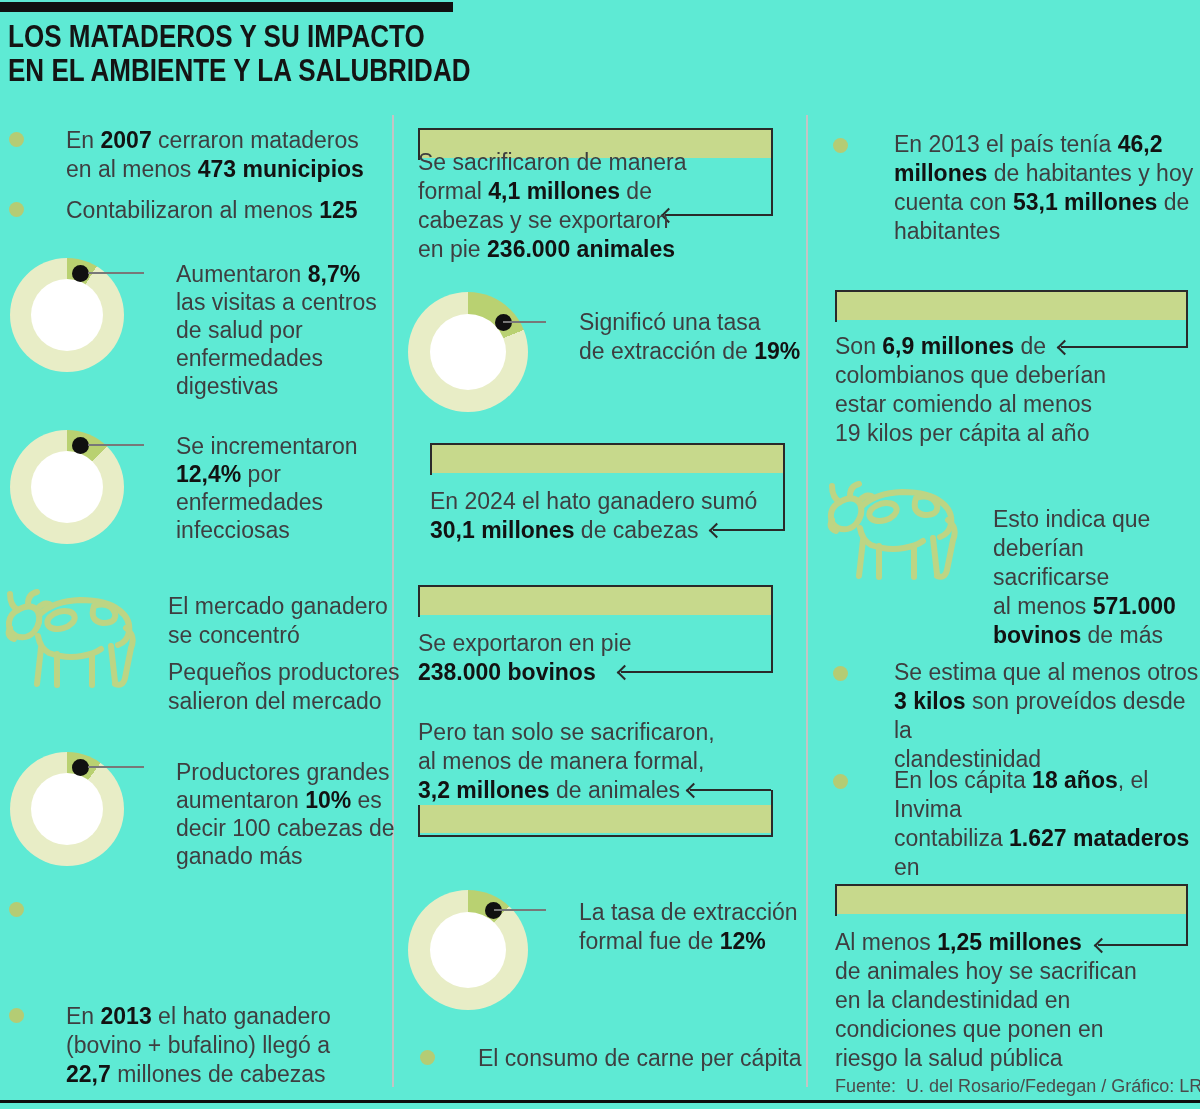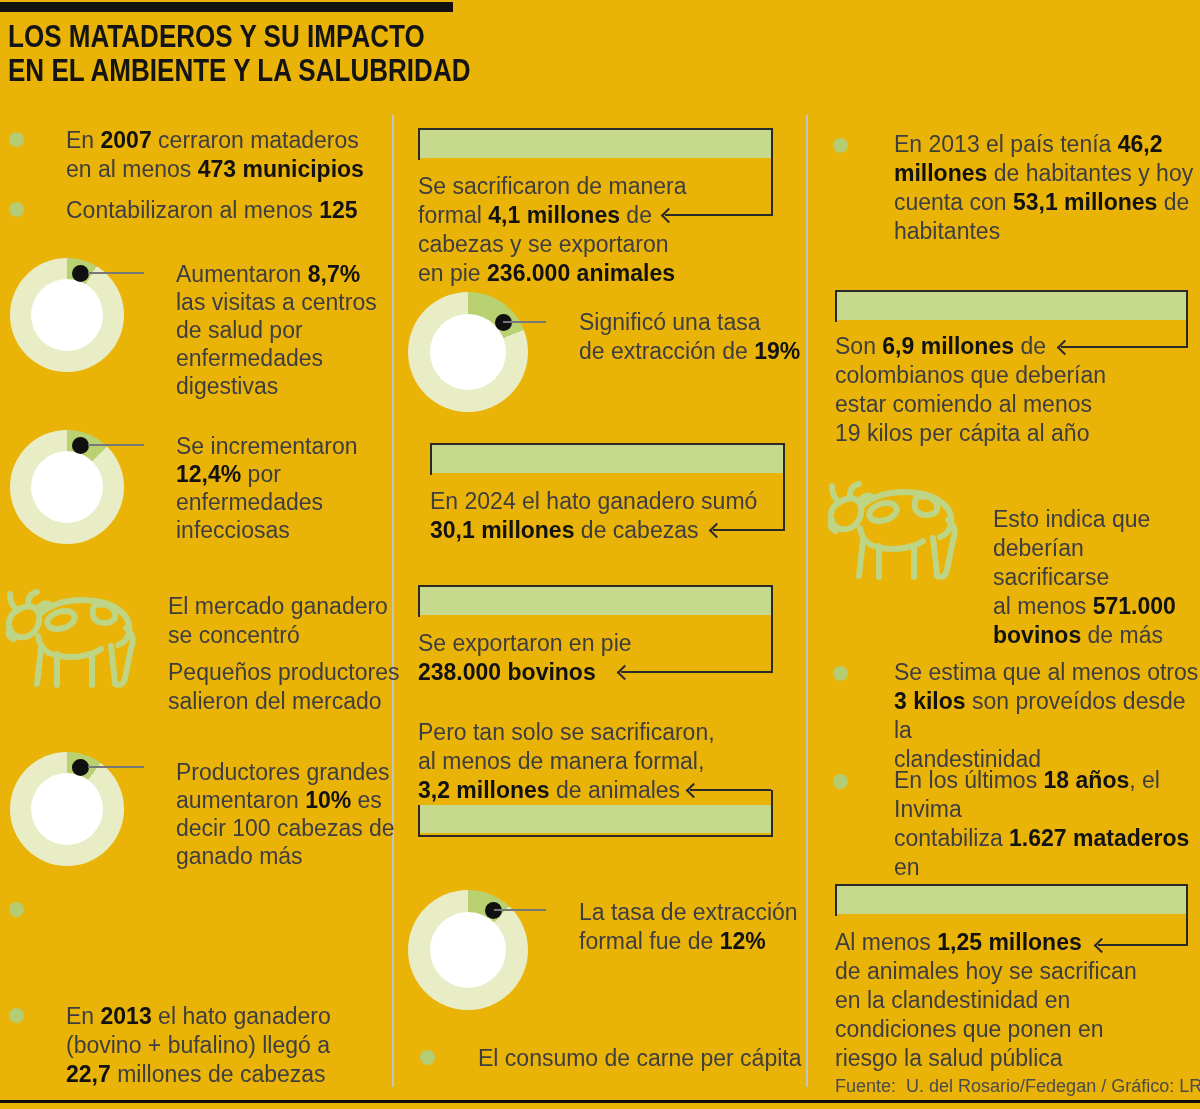--- a/index.html
+++ b/index.html
@@ -1,16 +1,16 @@
 <!DOCTYPE html>
 <html><head>
 <meta charset="utf-8">
 <style>
   html,body{margin:0;padding:0;background:#ffffff;}
-  #stage{position:relative;width:1200px;height:1109px;background:#eab308;overflow:hidden;
+  #stage{position:relative;width:1200px;height:1109px;background:#5eead4;overflow:hidden;
          font-family:"Liberation Sans","DejaVu Sans",sans-serif;}
   
   #accent{position:absolute;left:0;top:2px;width:453px;height:10px;background:#111111;}
   #title{position:absolute;left:8px;top:20px;font-size:31px;line-height:34px;font-weight:700;
          color:#141414;white-space:pre-line;transform:scaleX(0.84);transform-origin:0 0;}
   
   .vdiv{position:absolute;top:115px;width:2px;height:972px;background:#c4c4c4;}
   #bottomrule{position:absolute;left:0;top:1100px;width:1200px;height:3px;background:#0d0d0d;}
   
   .t{position:absolute;font-size:23px;line-height:29px;color:#3e3e40;white-space:pre-line;margin-left:28px;}
@@ -121,21 +121,21 @@
 </span><span class="bseg">22,7</span><span> millones de cabezas</span></div>
 
   <div class="block" style="left:418px;top:128px;width:355px">
     <div class="hl" style="top:0"></div>
     <div class="tick" style="top:0;height:32px"></div>
     <div class="bar" style="top:2px;height:28px"></div>
     <div class="vline" style="top:0;height:88px"></div>
     <div class="aline" style="top:86px;width:106px">
         <i class="ahead"></i>
       </div>
-    <div class="btxt" style="padding-top:44px"><span>Se sacrificaron de manera
+    <div class="btxt" style="padding-top:20px"><span>Se sacrificaron de manera
 formal </span><span class="bseg">4,1 millones</span><span> de
 cabezas y se exportaron
 en pie </span><span class="bseg">236.000 animales</span></div>
   </div>
 
   <div class="donut" style="left: 408px; top: 292px; width: 120px; height: 120px; background: conic-gradient(rgb(185, 209, 113) 0deg, rgb(185, 209, 113) 19%, rgb(232, 237, 198) 19%, rgb(232, 237, 198) 100%);">
     <div class="hole"></div>
   </div>
   <div class="cdot" style="left:495px;top:314px"></div>
   <div class="leader" style="left:503px;top:321px;width:43px"></div>
@@ -232,21 +232,21 @@
 deberían sacrificarse
 al menos </span><span class="bseg">571.000
 bovinos</span><span> de más</span></div>
 
   <div class="bdot" style="left:833px;top:666px"></div>
   <div class="t" style="left:866px;top:658px"><span>Se estima que al menos otros
 </span><span class="bseg">3 kilos</span><span> son proveídos desde la
 clandestinidad</span></div>
 
   <div class="bdot" style="left:833px;top:774px"></div>
-  <div class="t" style="left:866px;top:766px"><span>En los últimos </span><span class="bseg">18 años</span><span>, el Invima
+  <div class="t" style="left:866px;top:766px"><span>En los cápita </span><span class="bseg">18 años</span><span>, el Invima
 contabiliza </span><span class="bseg">1.627 mataderos</span><span> en
 la base de datos</span></div>
 
   <div class="block" style="left:835px;top:884px;width:353px">
     <div class="hl" style="top:0"></div>
     <div class="tick" style="top:0;height:32px"></div>
     <div class="bar" style="top:2px;height:28px"></div>
     <div class="vline" style="top:0;height:62px"></div>
     <div class="aline" style="top:60px;width:88px">
         <i class="ahead"></i>

